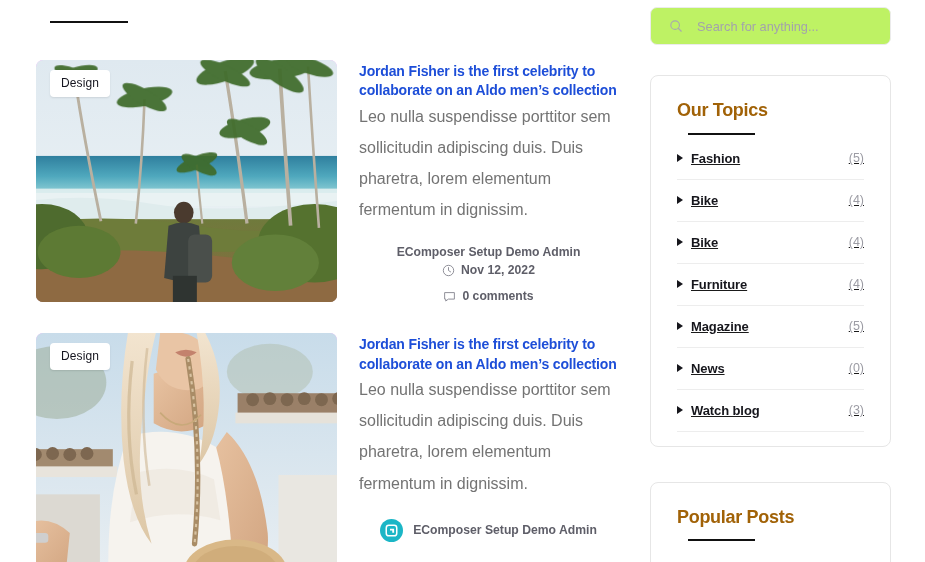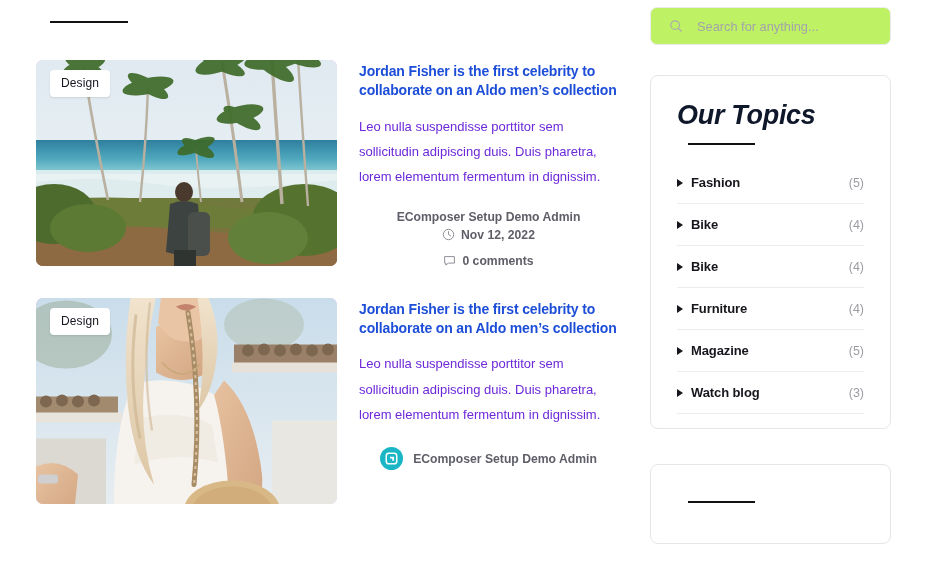--- a/index.html
+++ b/index.html
@@ -59,21 +59,21 @@
   .post {
     display: flex;
     gap: 22px;
     margin-bottom: 30px;
   }
 
   .post-thumb {
     position: relative;
     flex: 0 0 301px;
     width: 301px;
-    height: 206px;
+    height: 242px;
     border-radius: 7px;
     overflow: hidden;
     background: #f0abfc;
   }
 
   .post-thumb svg {
     display: block;
     width: 100%;
     height: 100%;
   }
@@ -100,24 +100,23 @@
 
   .post-title {
     font-size: 14px;
     font-weight: bold;
     line-height: 1.38;
     color: #1d4ed8;
     letter-spacing: -0.15px;
   }
 
   .post-excerpt {
-    margin-top: 13px;
-    font-size: 13px;
+    font-size: 16px;
     line-height: 1.95;
-    color: #6d28d9;
+    color: #737373;
     max-width: 260px;
   }
 
   .post-meta {
     margin-top: 20px;
     font-size: 12.2px;
     color: #5e5e68;
   }
 
   .meta-row {
@@ -221,37 +220,36 @@
     border: 1px solid #e6e6e6;
     border-radius: 8px;
     background: #ffffff;
     padding: 24px 26px 14px 26px;
   }
 
   .card.topics { margin-top: 30px; }
   .card.popular { margin-top: 35px; padding-bottom: 40px; }
 
   .card-title {
-    font-size: 27px;
+    font-size: 18px;
     font-weight: bold;
-    color: #0f172a;
+    color: #a16207;
     letter-spacing: -0.3px;
     line-height: 1.15;
-    font-style: italic;
   }
 
   .card-rule {
     width: 67px;
     height: 2px;
     background: #111111;
     margin-top: 12px;
     margin-left: 11px;
   }
 
-  .topic-list { margin-top: 30px; }
+  .topic-list { margin-top: 16px; text-decoration: underline; }
 
   .topic-item {
     display: flex;
     align-items: center;
     justify-content: space-between;
     padding: 0 0 13px 0;
     border-bottom: 1px solid #ededed;
     margin-bottom: 13px;
     cursor: pointer;
   }
@@ -538,26 +536,34 @@
         <div class="topic-item">
           <span class="topic-left">
             <span class="caret"></span>
             <span class="topic-name">Magazine</span>
           </span>
           <span class="topic-count">(5)</span>
         </div>
         <div class="topic-item">
           <span class="topic-left">
             <span class="caret"></span>
+            <span class="topic-name">News</span>
+          </span>
+          <span class="topic-count">(0)</span>
+        </div>
+        <div class="topic-item">
+          <span class="topic-left">
+            <span class="caret"></span>
             <span class="topic-name">Watch blog</span>
           </span>
           <span class="topic-count">(3)</span>
         </div>
       </div>
     </section>
 
     <section class="card popular">
+      <h2 class="card-title">Popular Posts</h2>
       <div class="card-rule"></div>
     </section>
 
   </aside>
 
 </div>
 
 </body></html>

